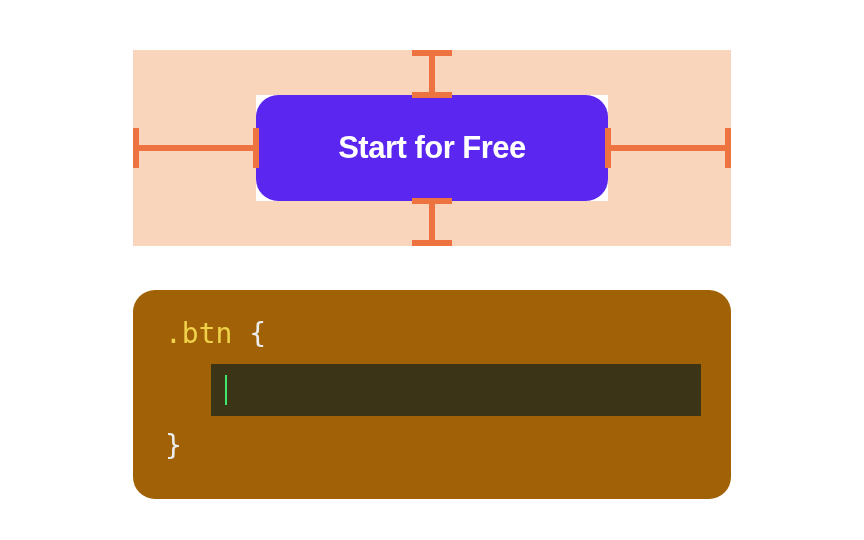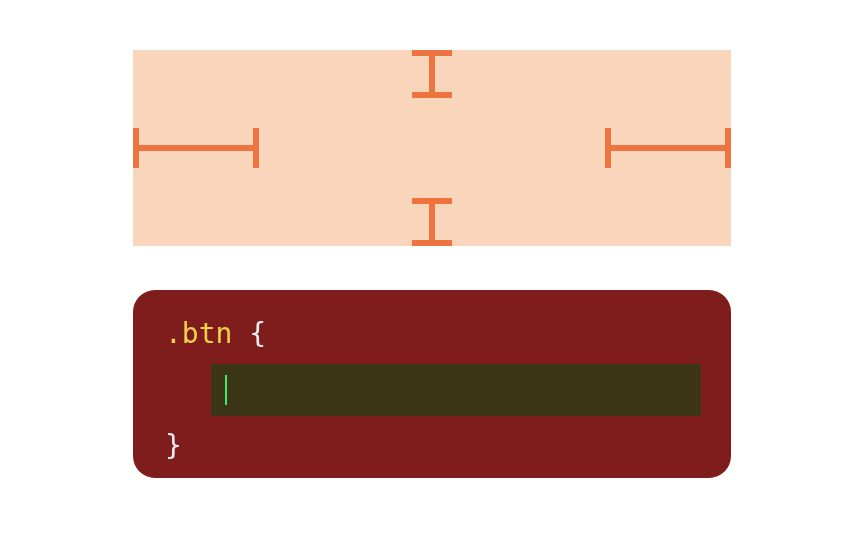--- a/index.html
+++ b/index.html
@@ -76,22 +76,22 @@
   .cap.right { right: 0; top: 50%; transform: translateY(-50%); }
   .cap.top   { top: 0; left: 50%; transform: translateX(-50%); }
   .cap.bottom{ bottom: 0; left: 50%; transform: translateX(-50%); }
   .cap.inner-top    { top: 42px; left: 50%; transform: translateX(-50%);}
   .cap.inner-bottom { bottom: 42px; left: 50%; transform: translateX(-50%);}
   .cap.inner-left   { left: 120px; top: 50%; transform: translateY(-50%);}
   .cap.inner-right  { right: 120px; top: 50%; transform: translateY(-50%);}
 
   .editor-container {
     width: 598px;
-    height: 188px;
-    background: #7f1d1d;
+    height: 209px;
+    background: #a16207;
     border-radius: 22px;
     margin-top: 44px;
     padding: 26px 32px;
     font-family: "SF Mono", Menlo, Consolas, monospace;
     font-size: 28px;
     color: #ECEDEE;
     position: relative;
   }
 
   .selector { color: #F0D24A; }
@@ -130,20 +130,23 @@
   <div class="cap horizontal left"></div>
   <div class="cap horizontal right"></div>
   <div class="cap vertical top"></div>
   <div class="cap vertical bottom"></div>
 
   <div class="cap horizontal inner-left"></div>
   <div class="cap horizontal inner-right"></div>
   <div class="cap vertical inner-top"></div>
   <div class="cap vertical inner-bottom"></div>
 
+  <div class="btn-wrap">
+    <button class="btn">Start for Free</button>
+  </div>
 </div>
 
 <div class="editor-container">
   <div class="code-line l1">
     <span class="selector">.btn</span>
     <span class="brace">{</span>
   </div>
   <div class="input-bg">
     <div class="cursor"></div>
   </div>

